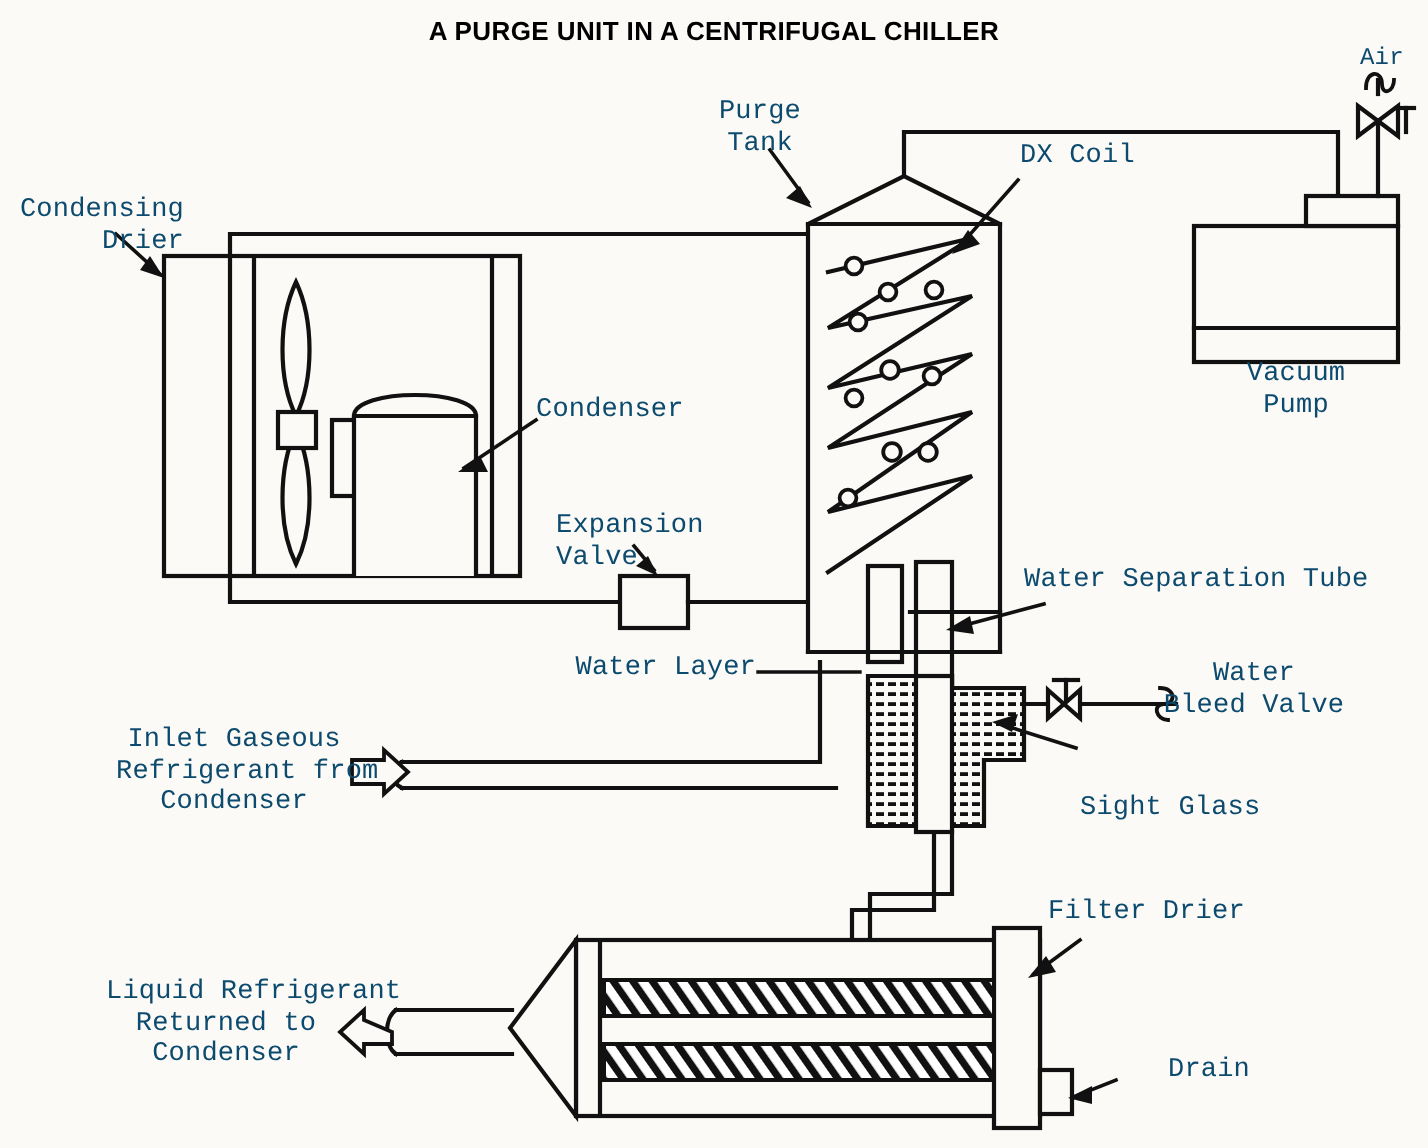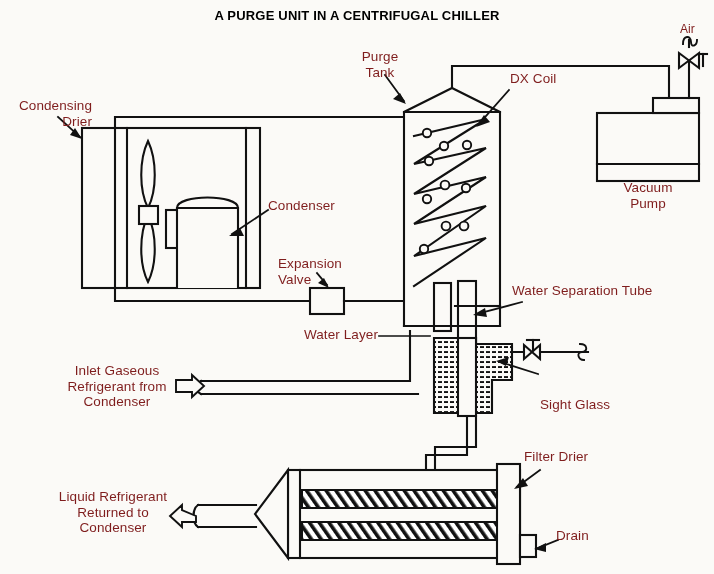--- a/index.html
+++ b/index.html
@@ -6,22 +6,22 @@
   #root{
     position:relative;
     width:714px;height:574px;
     background:#fbfaf7;
     font-family:"Liberation Sans", sans-serif;
     overflow:hidden;
   }
   #svg{position:absolute;left:0;top:0;width:714px;height:574px;}
   .lbl{
     position:absolute;
-    font-family:Liberation Sans, sans-serif;
-    color:#7f1d1d;
+    font-family:Liberation Mono, monospace;
+    color:#0c4a6e;
     font-size:13.5px;
     line-height:15.5px;
     white-space:pre;
     letter-spacing:.1px;
   }
   .lbl.c{text-align:center;}
   .lbl.r{text-align:right;}
   .title{
     position:absolute;
     left:0;top:8px;width:714px;
@@ -265,20 +265,22 @@
 
   <div class="lbl" style="left:510px;top:71px;">DX Coil</div>
 
   <div class="lbl" style="left:680px;top:22px;font-size:12px;">Air</div>
 
   <div class="lbl c" style="left:600px;top:180px;width:96px;">Vacuum
 Pump</div>
 
   <div class="lbl" style="left:512px;top:283px;">Water Separation Tube</div>
 
+  <div class="lbl c" style="left:572px;top:330px;width:110px;">Water
+Bleed Valve</div>
 
   <div class="lbl" style="left:540px;top:369px;margin-top:28px;">Sight Glass</div>
 
   <div class="lbl" style="left:524px;top:449px;">Filter Drier</div>
 
-  <div class="lbl" style="left:556px;top:528px;text-align:right;">Drain</div>
+  <div class="lbl" style="left:584px;top:528px;text-align:right;">Drain</div>
 
 </div>
 
 </body></html>

